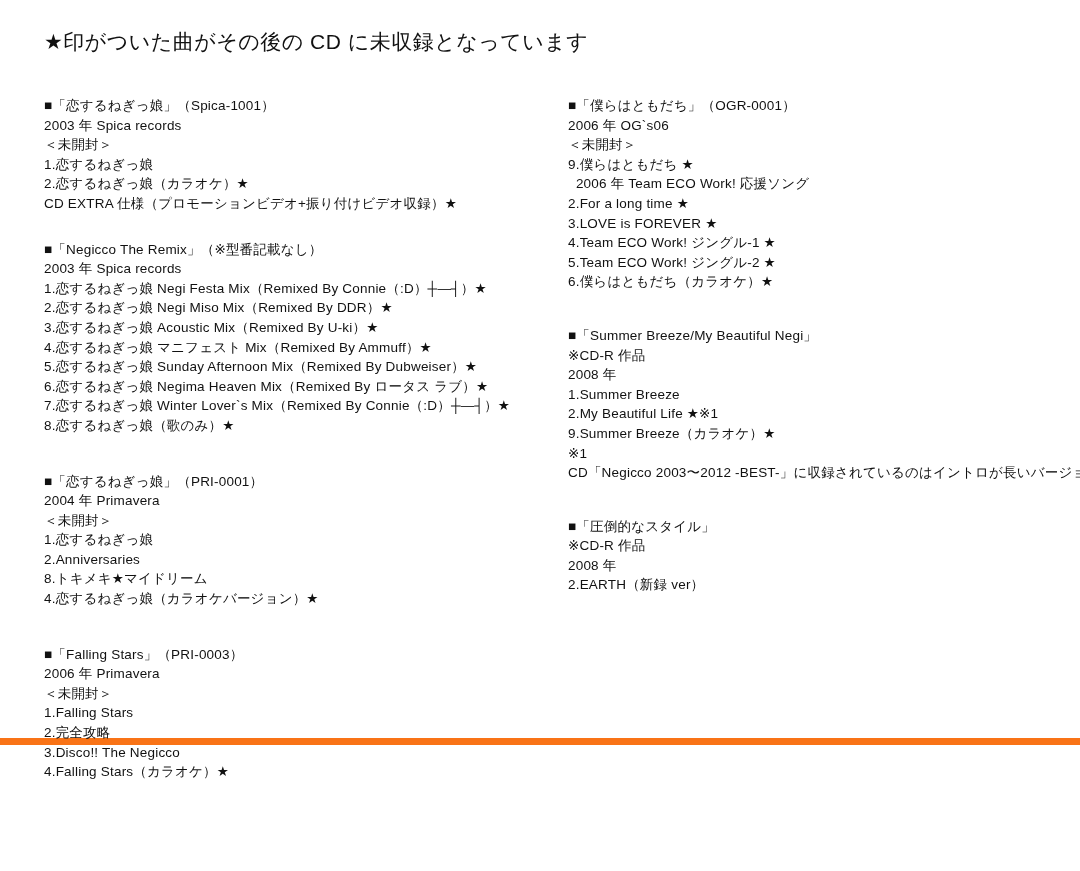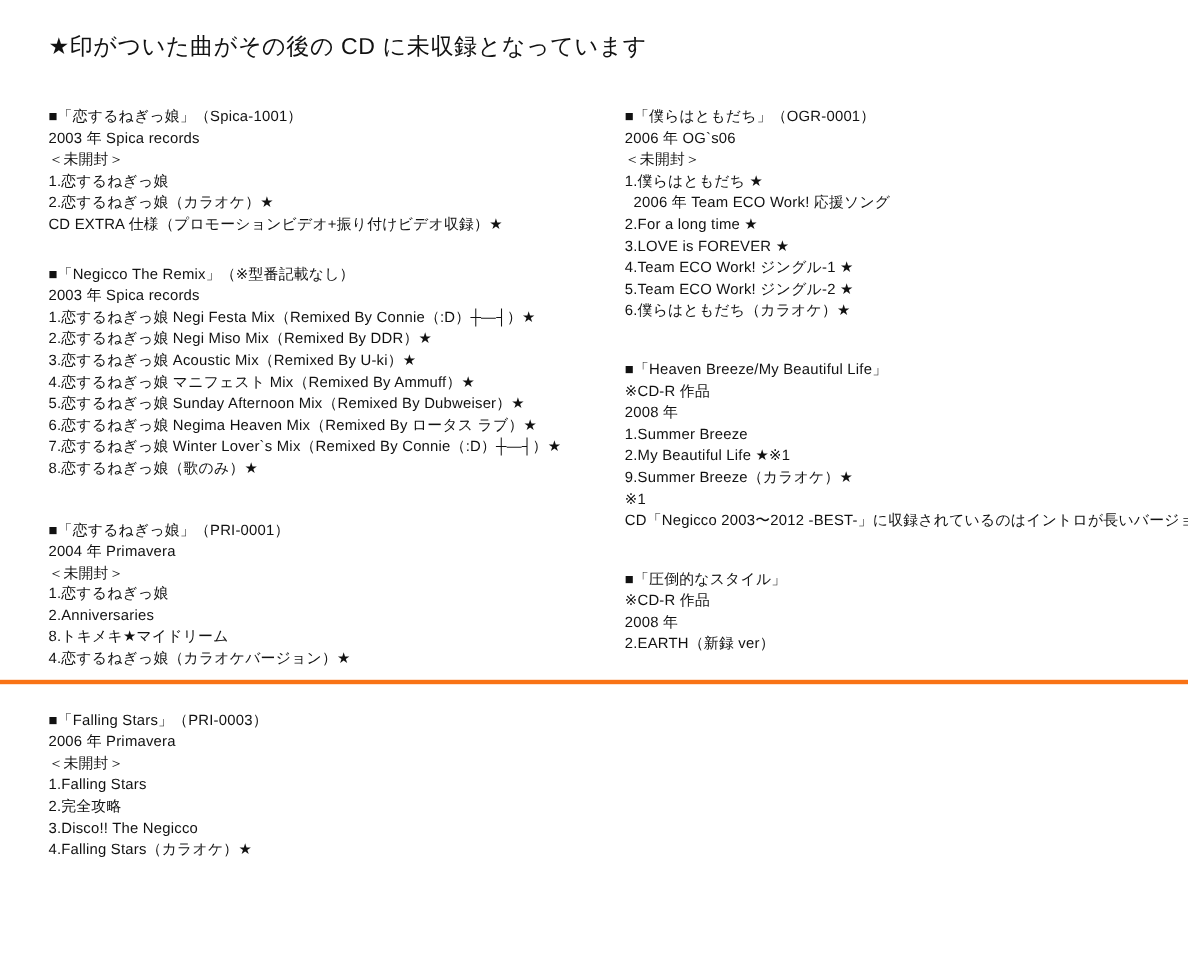--- a/index.html
+++ b/index.html
@@ -11,23 +11,23 @@
     width: 1080px;
     height: 871px;
     font-family: "Liberation Sans", "DejaVu Sans", sans-serif;
     color: #111111;
     overflow: hidden;
     position: relative;
   }
   .page {
     position: relative;
     width: 1080px;
-    height: 622px;
+    height: 745px;
     box-sizing: border-box;
-    border-bottom: 4px solid #f97316;
+    border-bottom: 7px solid #f97316;
   }
   .headline {
     position: absolute;
     left: 44px;
     top: 28px;
     font-size: 21px;
     font-weight: 500;
     letter-spacing: 0.5px;
     white-space: nowrap;
   }
@@ -120,32 +120,32 @@
 
   </div>
 
   <div class="col col-right">
 
     <div class="block">
       <div class="b-title">■「僕らはともだち」（OGR-0001）</div>
       <div class="b-sub">2006 年 OG`s06</div>
       <div class="b-sub">＜未開封＞</div>
       <div class="tracks">
-        <div class="track">1.僕らはともだち ★</div>
+        <div class="track">9.僕らはともだち ★</div>
         <div class="track" style="white-space:pre;">  2006 年 Team ECO Work! 応援ソング</div>
         <div class="track">2.For a long time ★</div>
         <div class="track">3.LOVE is FOREVER ★</div>
         <div class="track">4.Team ECO Work! ジングル-1 ★</div>
         <div class="track">5.Team ECO Work! ジングル-2 ★</div>
         <div class="track">6.僕らはともだち（カラオケ）★</div>
       </div>
     </div>
 
     <div class="block" style="margin-top:34px;">
-      <div class="b-title">■「Heaven Breeze/My Beautiful Life」</div>
+      <div class="b-title">■「Summer Breeze/My Beautiful Negi」</div>
       <div class="b-sub">※CD-R 作品</div>
       <div class="b-sub">2008 年</div>
       <div class="tracks">
         <div class="track">1.Summer Breeze</div>
         <div class="track">2.My Beautiful Life ★※1</div>
         <div class="track">9.Summer Breeze（カラオケ）★</div>
       </div>
       <div class="tracks">
         <div class="note">※1</div>
         <div class="note">CD「Negicco 2003〜2012 -BEST-」に収録されているのはイントロが長いバージョン。</div>

